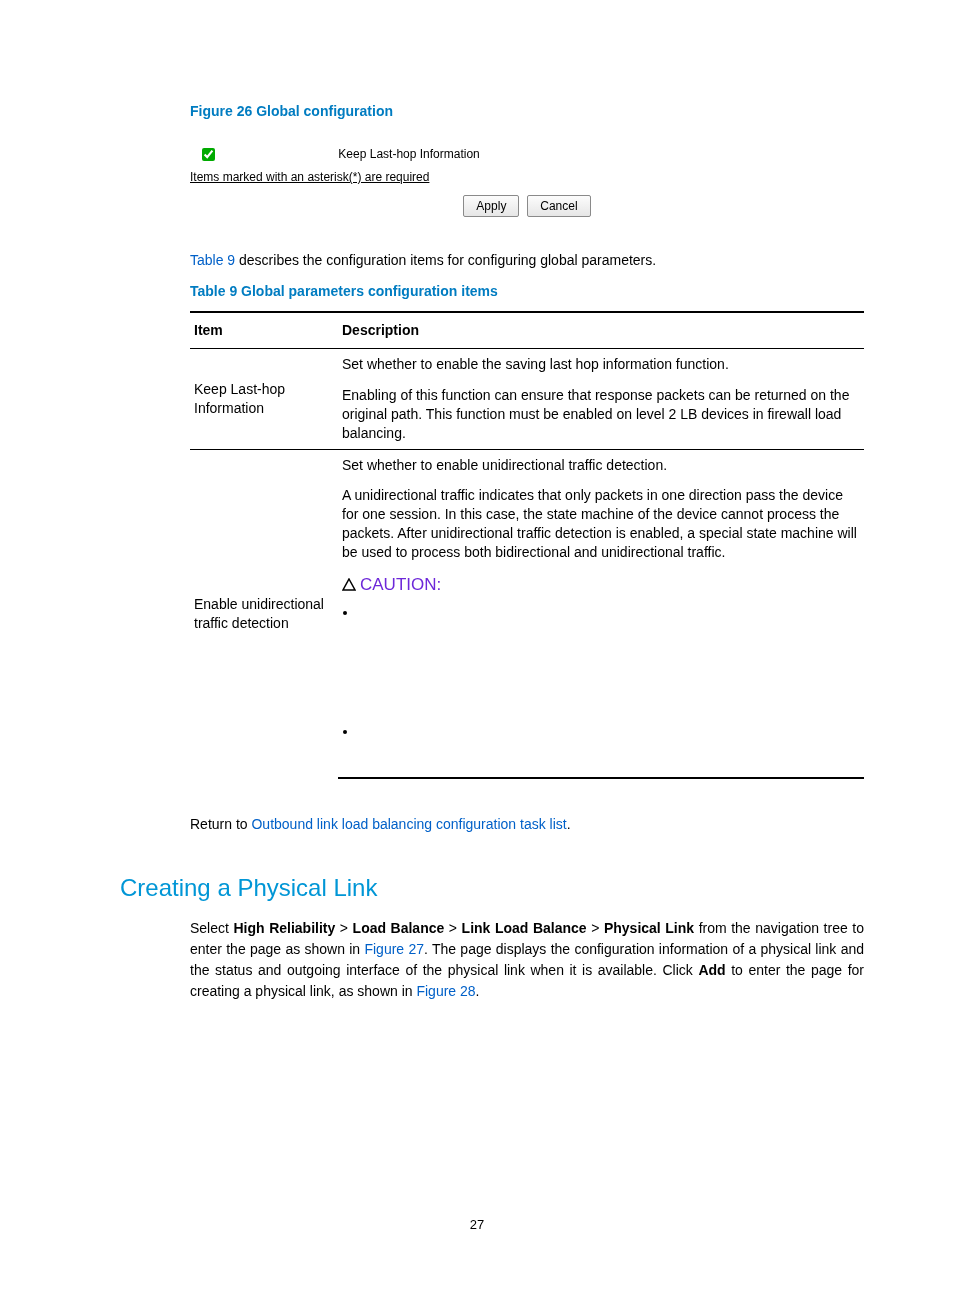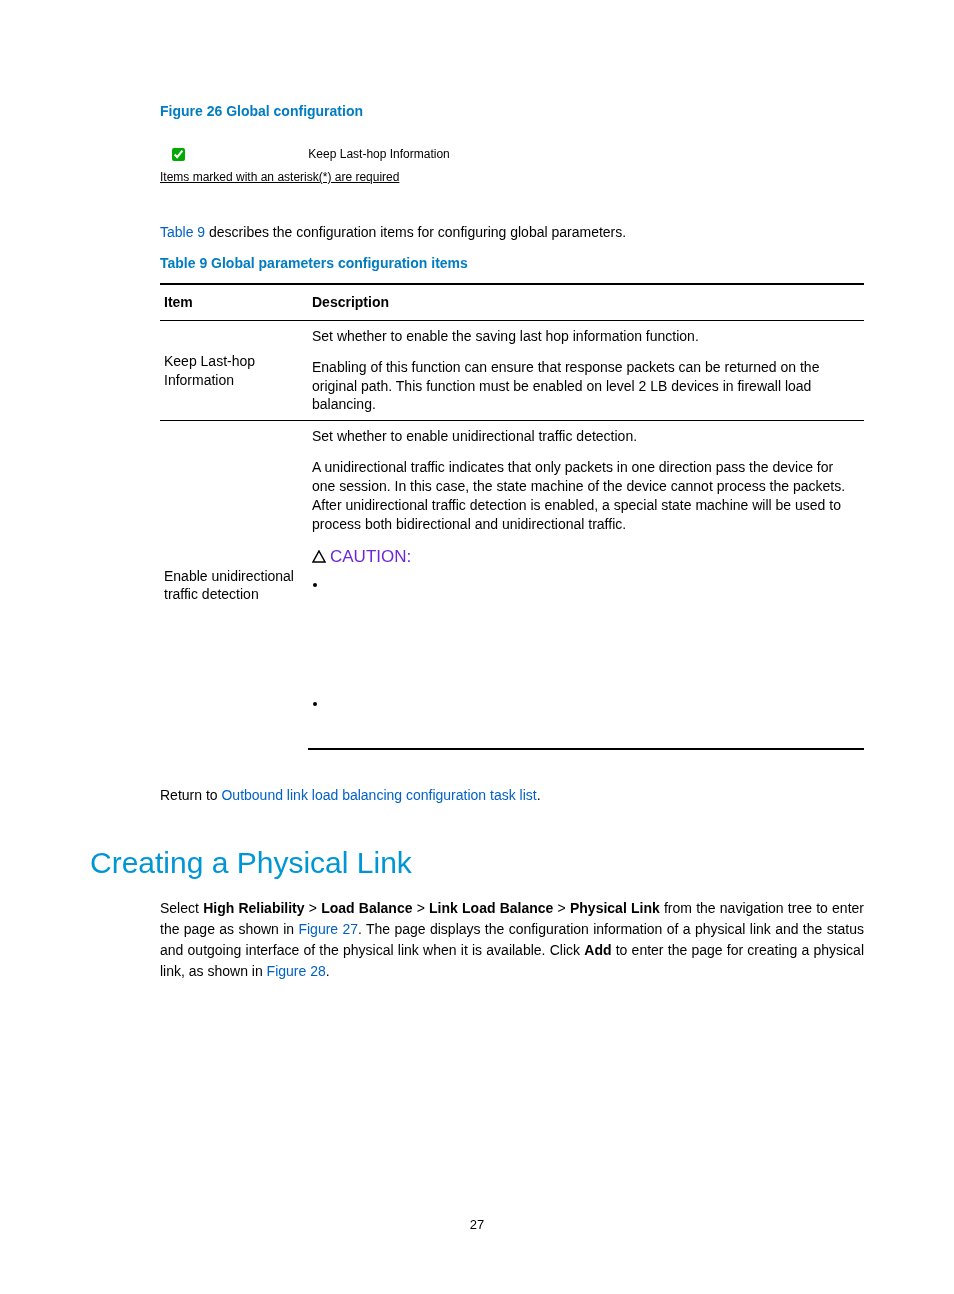--- a/index.html
+++ b/index.html
@@ -6,21 +6,21 @@
     margin: 0;
     padding: 0;
     background: #fff;
     font-family: Arial, Helvetica, sans-serif;
     color: #000;
   }
   .page {
     width: 954px;
     min-height: 1294px;
     box-sizing: border-box;
-    padding: 102px 90px 40px 90px;
+    padding: 102px 90px 40px 120px;
     position: relative;
     font-size: 14px;
     line-height: 1.35;
   }
   .content-left {
     margin-left: 70px;
   }
   .fig-caption {
     color: #007cc1;
     font-weight: bold;
@@ -114,21 +114,21 @@
     padding: 0;
   }
   .bullets li { margin-bottom: 100px; }
   .bullets li:last-child { margin-bottom: 30px; }
   .return-para {
     margin: 36px 0 0 0;
   }
   h2.section {
     font-weight: 300;
     color: #0096d6;
-    font-size: 30px;
+    font-size: 24px;
     margin: 38px 0 10px 0;
     font-family: "Arial Narrow", Arial, sans-serif;
   }
   .body-para {
     text-align: justify;
     font-size: 14px;
     line-height: 1.5;
   }
   .page-num {
     position: absolute;
@@ -145,20 +145,24 @@
 <div class="page">
   <div class="content-left">
     <div class="fig-caption">Figure 26 Global configuration</div>
 
     <div class="shot">
       <div class="cfg-row">
         <input type="checkbox" checked="" style="">
         <span>Keep Last-hop Information</span>
       </div>
       <div class="req-note">Items marked with an asterisk(*) are required</div>
+      <div class="btn-row">
+        <span class="ui-btn">Apply</span>
+        <span class="ui-btn">Cancel</span>
+      </div>
     </div>
 
     <p class="para">
       <span class="link">Table 9</span><span> describes the configuration items for configuring global parameters.</span>
     </p>
 
     <div class="tbl-caption">Table 9 Global parameters configuration items</div>
 
     <table class="tbl">
       <thead>

